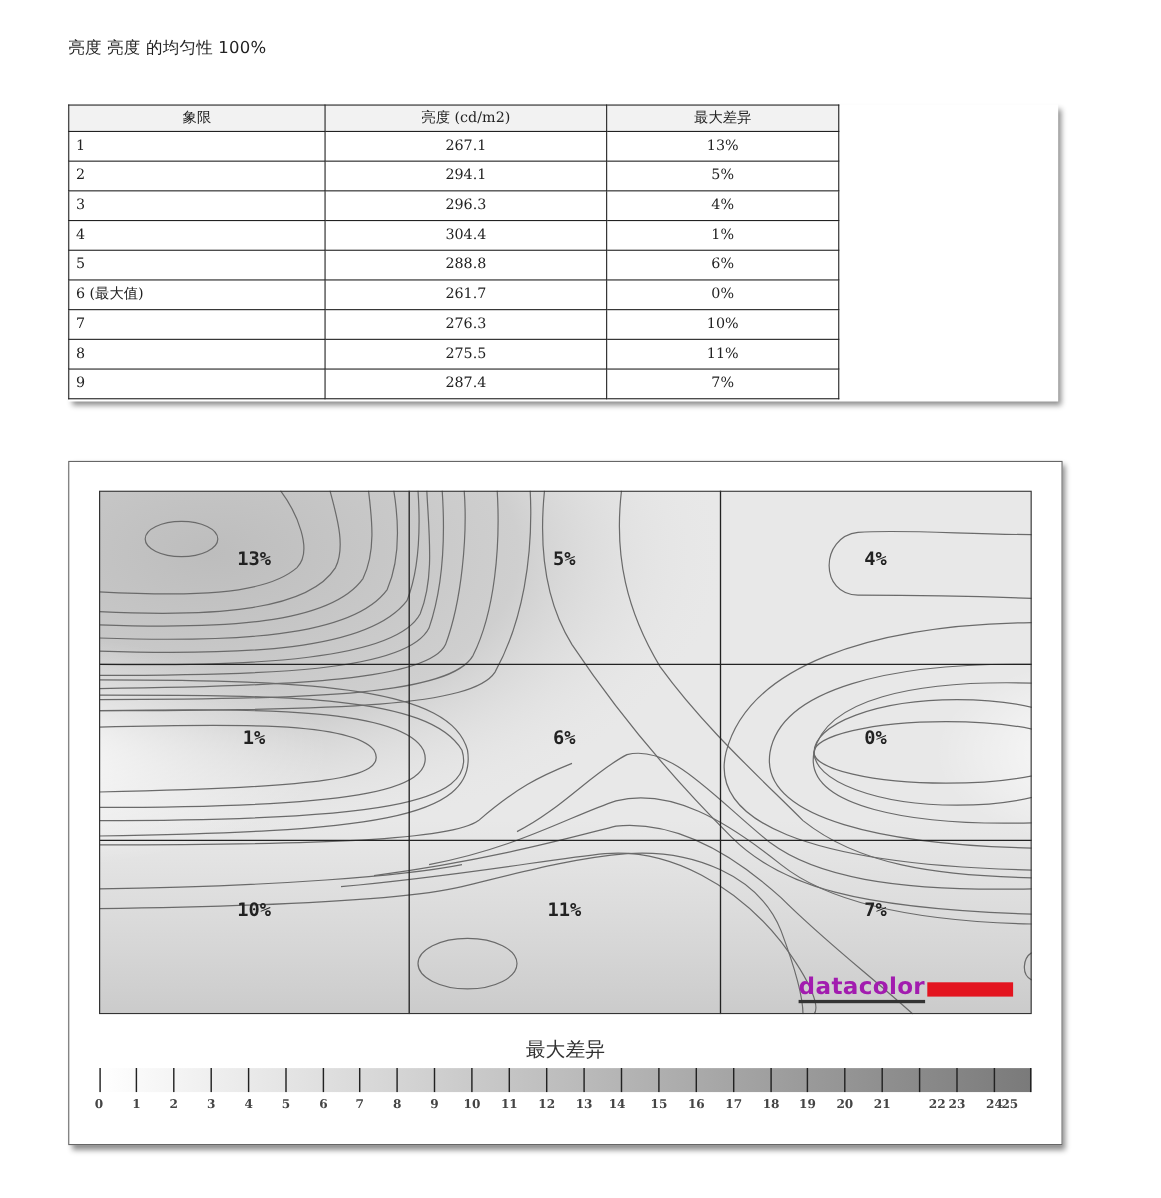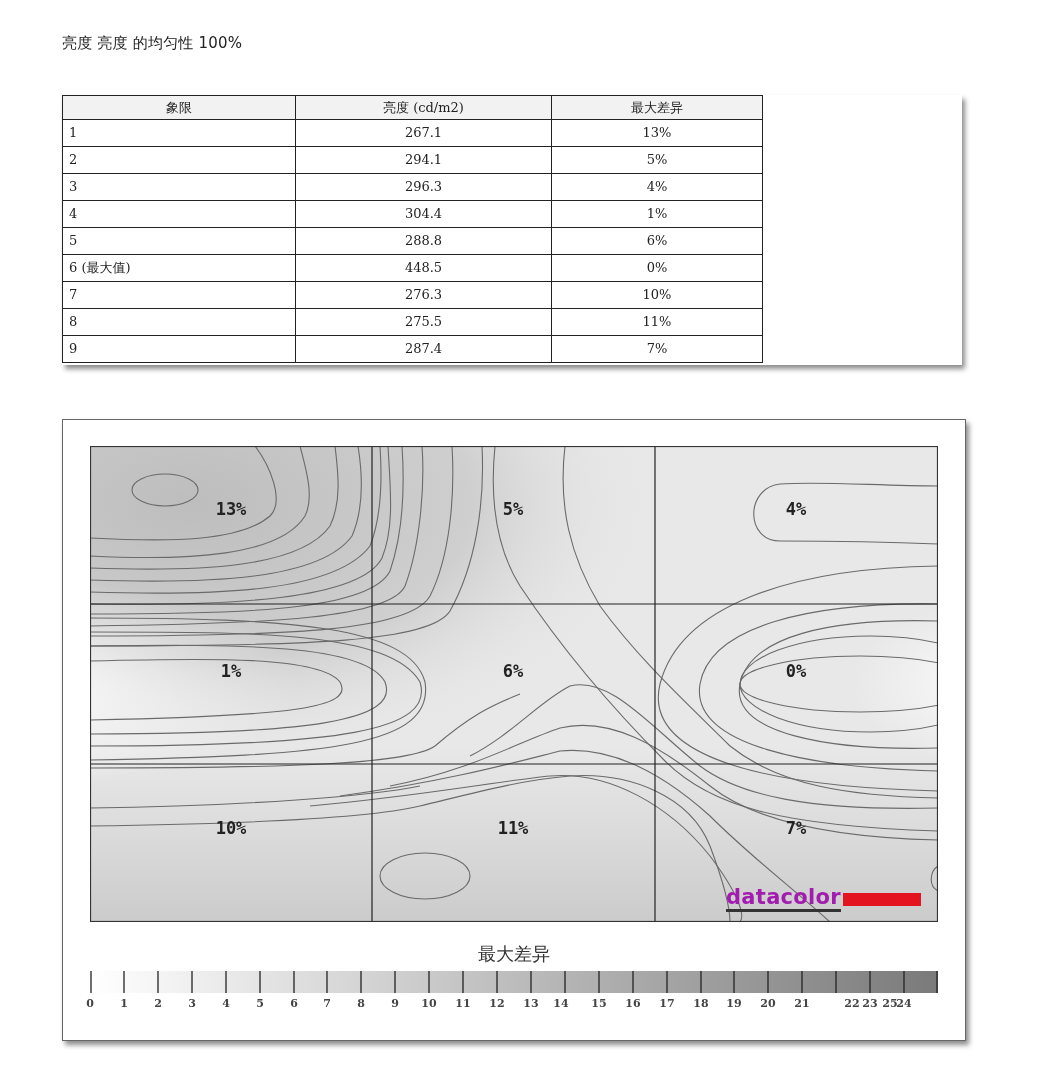--- a/index.html
+++ b/index.html
@@ -69,21 +69,21 @@
         <td class="c2">304.4</td>
         <td class="c3">1%</td>
       </tr>
       <tr>
         <td class="c1">5</td>
         <td class="c2">288.8</td>
         <td class="c3">6%</td>
       </tr>
       <tr>
         <td class="c1">6 (最大值)</td>
-        <td class="c2">448.5</td>
+        <td class="c2">261.7</td>
         <td class="c3">0%</td>
       </tr>
       <tr>
         <td class="c1">7</td>
         <td class="c2">276.3</td>
         <td class="c3">10%</td>
       </tr>
       <tr>
         <td class="c1">8</td>
         <td class="c2">275.5</td>
@@ -252,15 +252,15 @@
       <span class="tick-label" style="left: 509px;">15</span>
       <span class="tick-label" style="left: 543px;">16</span>
       <span class="tick-label" style="left: 577px;">17</span>
       <span class="tick-label" style="left: 611px; text-align: center;">18</span>
       <span class="tick-label" style="left: 644px;">19</span>
       <span class="tick-label" style="left: 678px;">20</span>
       <span class="tick-label" style="left: 712px;">21</span>
       <span class="tick-label" style="left: 762px;">22</span>
       <span class="tick-label" style="left: 780px;">23</span>
       <span class="tick-label" style="left: 814px;">24</span>
-      <span class="tick-label" style="left: 800px;">25</span>
+      <span class="tick-label" style="left: 828px;">25</span>
     </div>
 </div>
 
 </body></html>

